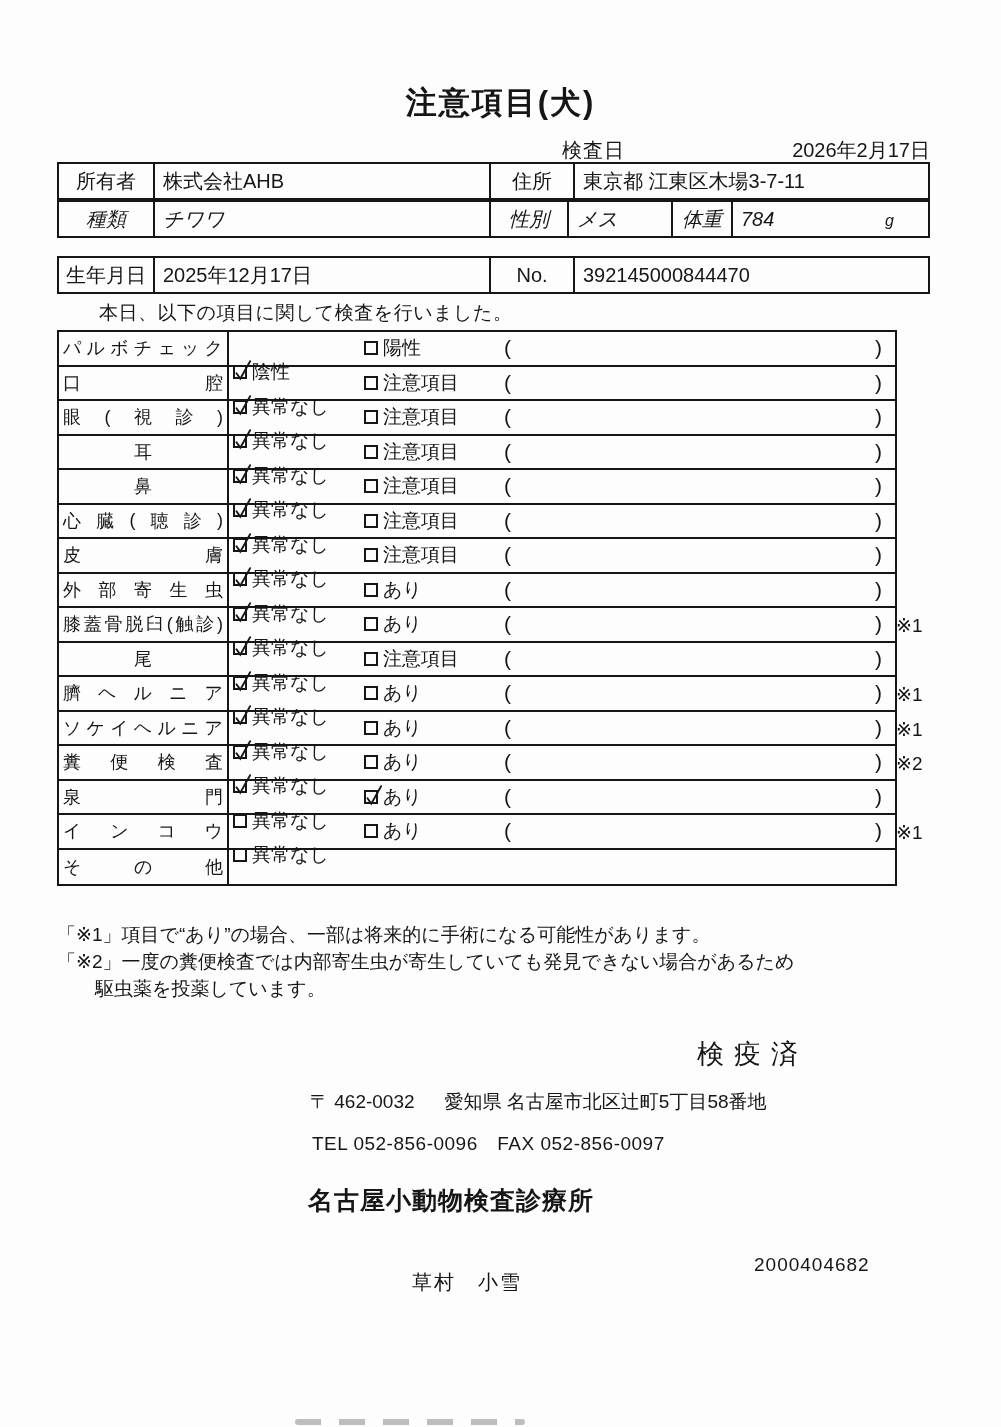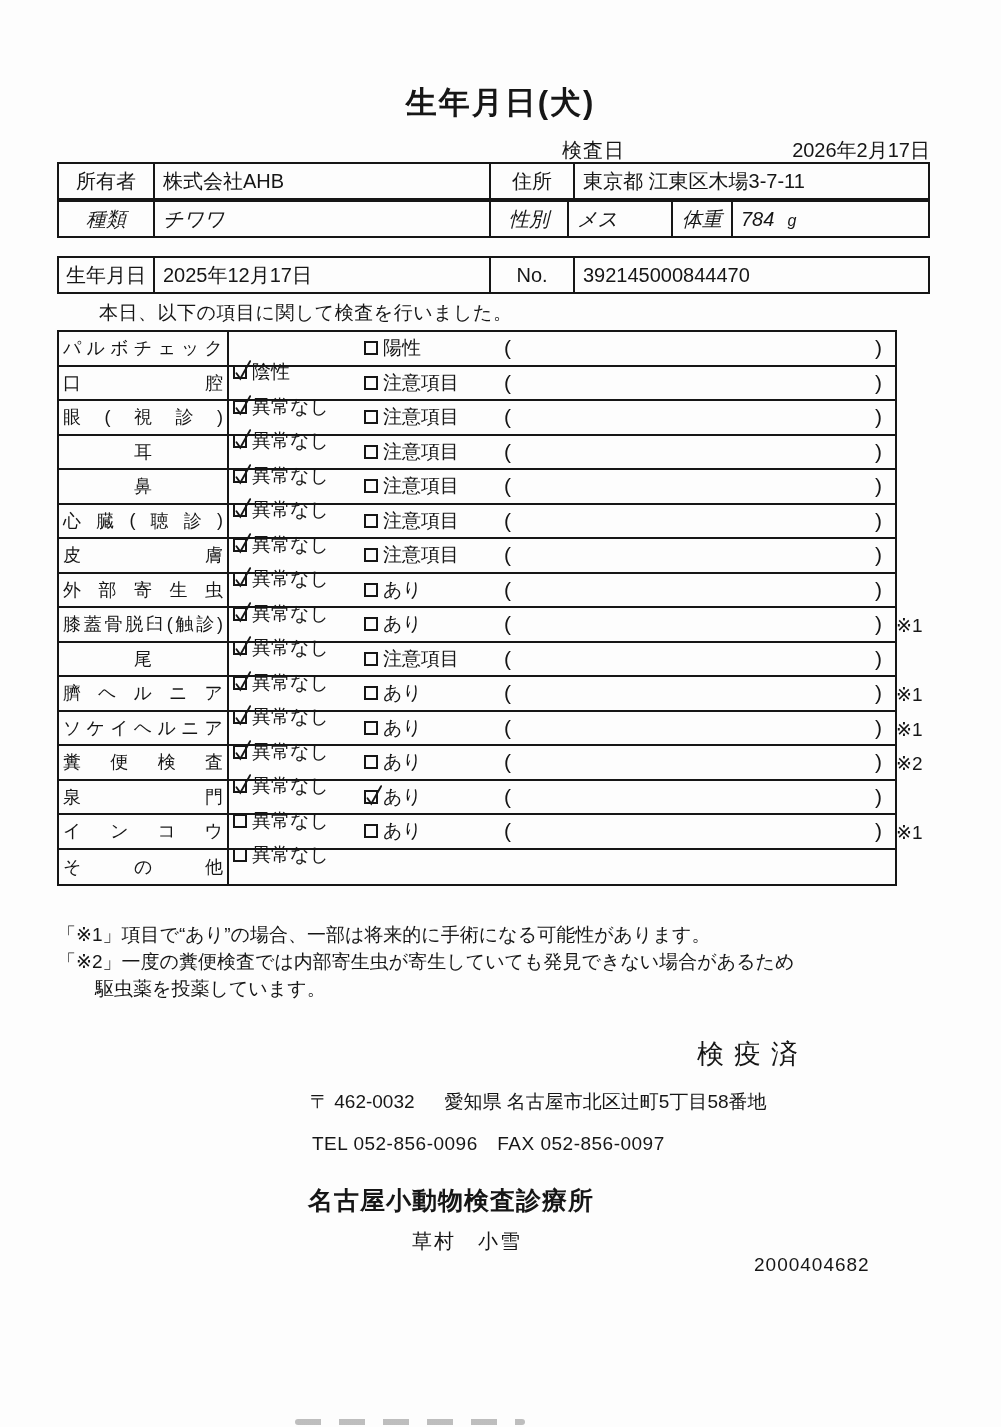--- a/index.html
+++ b/index.html
@@ -32,21 +32,21 @@
   .hcell {
     display:flex; align-items:center; font-size:20px;
     border-right:2px solid #161616; padding:0 8px; overflow:hidden; white-space:nowrap;
   }
   .hcell.lab { justify-content:center; padding:0 2px;text-align:center; }
   .hcell.last { border-right:none; }
   .t1 { top:162px; } .t2 { top:200px;font-style:italic; } .t3 { top:256px; }
   .w96 { width:96px; } .w336 { width:336px; } .w84 { width:84px; }
   .w78 { width:78px; } .w90 { width:104px; } .w60 { width:60px; padding:0 2px; }
   .grow { flex:1; }
-  .weight-val { justify-content:flex-start; padding-right:10px;border-radius:12px; }
+  .weight-val { justify-content:space-between; padding-right:34px;border-radius:12px; }
   .weight-val .unit { font-size:16px; margin-left:13px; position:relative; top:2px; }
 
   .intro { position:absolute; top:300px; left:58px; font-size:19px; letter-spacing:.5px;margin-left:41px; }
 
   
   .check-table {
     position:absolute; top:330px; left:57px; width:840px;
     border:2px solid #161616; background:#fdfdfd;
   }
   .crow { position:relative; height:34.5px; border-bottom:2px solid #161616; display:flex; align-items:stretch; }
@@ -75,36 +75,36 @@
   .footnotes { position:absolute; top:921px; left:57px; font-size:19px; line-height:27px; }
   .footnotes .indent { margin-left:38px; }
   .disclaimer { position:absolute; top:1009px; left:62px; font-size:20.5px; font-weight:bold; line-height:28px; letter-spacing:.5px; }
   .stamp { position:absolute; top:1036px; left:697px; font-size:27px; font-weight:normal; letter-spacing:10px; }
 
   
   .postal-line { position:absolute; top:1089px; left:310px; font-size:19px; display:flex; }
   .postal-line .addr { margin-left:30px; }
   .tel-line { position:absolute; top:1131px; left:312px; font-size:19px; letter-spacing:.5px; }
   .clinic-name { position:absolute; top:1184px; left:308px; font-size:25px; font-weight:bold; letter-spacing:1px; }
-  .vet-name { position:absolute; top:1228px; left:412px; font-size:20px; letter-spacing:2px; }
+  .vet-name { position:absolute; top:1269px; left:412px; font-size:20px; letter-spacing:2px; }
   .serial { position:absolute; top:1254px; left:754px; font-size:19px; letter-spacing:1px; }
 
   
   .scan-artifact {
     position:absolute; top:1419px; left:295px; width:230px; height:6px;
     background:repeating-linear-gradient(90deg,#8a8a8a 0 26px,transparent 26px 44px);
     opacity:.55; border-radius:3px;
   }
 </style>
 </head>
 <body>
 
 <div class="page">
 
-  <div class="title">生年月日(犬)</div>
+  <div class="title">注意項目(犬)</div>
 
   <div class="date-row">
     <span class="dlabel">検査日</span>
     <span class="dvalue">2026年2月17日</span>
   </div>
 
   <div class="htable t1">
     <div class="hcell lab w96">所有者</div>
     <div class="hcell w336">株式会社AHB</div>
     <div class="hcell lab w84">住所</div>

